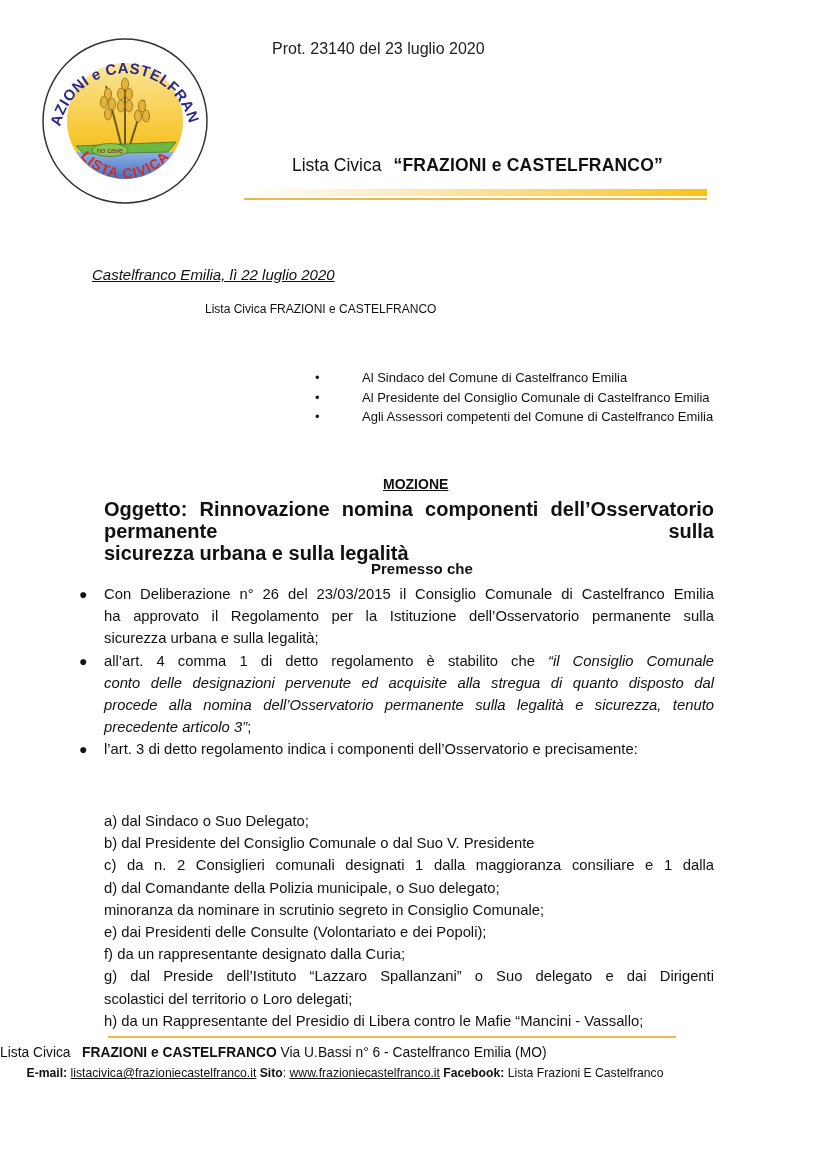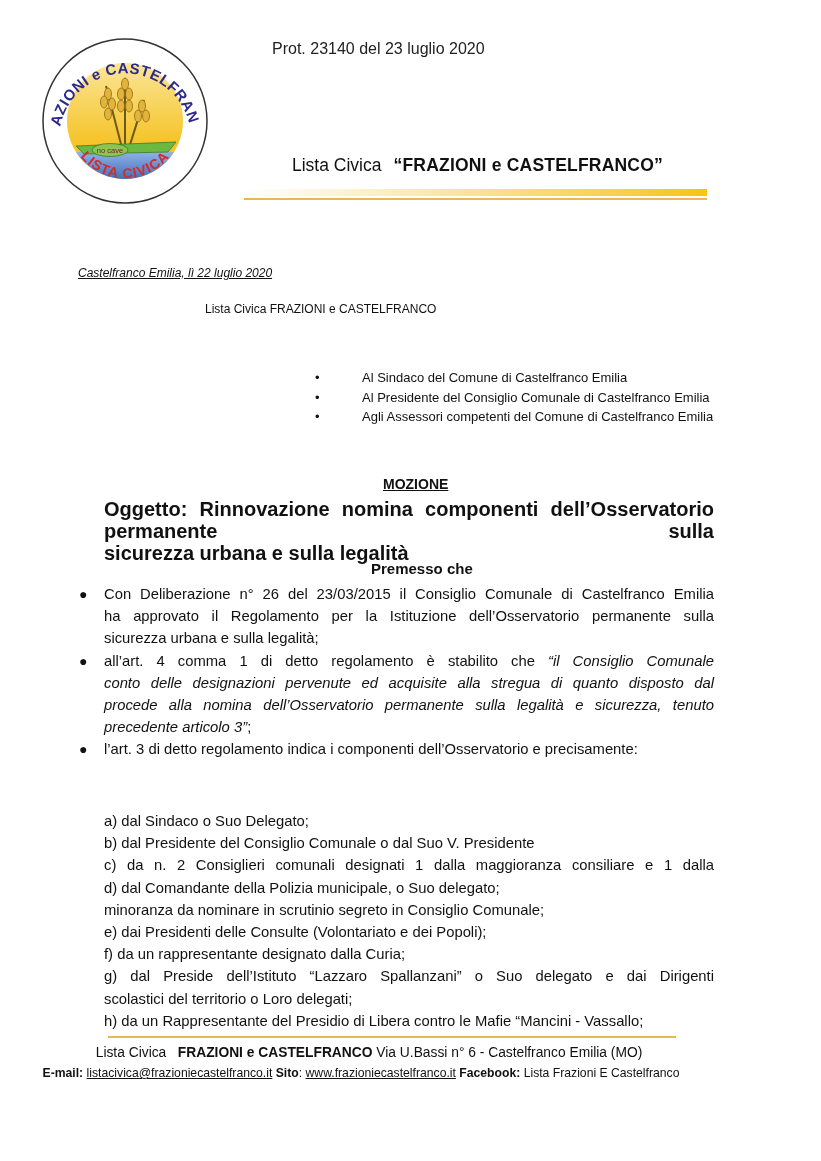--- a/index.html
+++ b/index.html
@@ -14,21 +14,21 @@
 
     .header-title { left: 292px; top: 155px; font-size: 17.5px; white-space: nowrap; color: #111; }
     .header-title .strong { font-weight: bold; margin-left: 12px; letter-spacing: 0.2px; }
 
     .hdr-grad { left: 244px; top: 189px; width: 463px; height: 7px;
                 background: linear-gradient(to right, rgba(255,255,255,0) 0%, #fbe7b0 40%, #f9cf52 80%, #f7c315 100%); }
     .hdr-line { left: 244px; top: 198px; width: 463px; height: 1.5px; background: #e9b950; }
 
     .doc { font-family: "Liberation Sans", sans-serif; }
 
-    .date { left: 78px; top: 266px; font-size: 12px; font-style: italic; text-decoration: underline; white-space: nowrap; }
+    .date { left: 92px; top: 266px; font-size: 15px; font-style: italic; text-decoration: underline; white-space: nowrap; }
     .org { left: 205px; top: 302px; font-size: 12px; font-weight: normal; white-space: nowrap; }
 
     .recip { left: 312px; top: 368px; font-size: 13px; line-height: 19.5px; }
     .recip .row { position: relative; padding-left: 50px; white-space: nowrap; }
     .recip .row .dot { position: absolute; left: 3px; top: 0; }
 
     .mozione { left: 383px; top: 476px; font-size: 14px; font-weight: bold; text-decoration: underline; }
 
     .oggetto { left: 104px; top: 498px; width: 610px; font-size: 20px; font-weight: bold;
                line-height: 22px; text-align: justify; text-align-last: left; }
@@ -39,23 +39,23 @@
     .bullets { left: 78px; top: 583px; width: 636px; font-size: 14.8px; line-height: 22.2px; }
     .bl { position: relative; padding-left: 26px; }
     .bl .dot { position: absolute; left: 1px; top: 0; font-size: 14px; }
     .jl { display: block; text-align: justify; text-align-last: justify; }
     .ll { display: block; }
     .it { font-style: italic; }
 
     .items { left: 104px; top: 810px; width: 610px; font-size: 14.8px; line-height: 22.2px; }
 
     .foot-line { left: 108px; top: 1036px; width: 568px; height: 1.5px; background: #e9b950; }
-    .foot1 { left: 0; width: 686px; top: 1045px; text-align: center; font-size: 13.8px; white-space: nowrap; padding-left: 26px; }
+    .foot1 { left: 0; width: 686px; top: 1045px; font-size: 13.8px; white-space: nowrap; }
     .foot1 b { font-weight: bold; }
-    .foot2 { left: 16px; width: 690px; top: 1066px; text-align: center; font-size: 12.2px; white-space: nowrap; }
+    .foot2 { left: 0; width: 690px; top: 1066px; text-align: center; font-size: 12.2px; white-space: nowrap; }
     .foot2 b { font-weight: bold; }
     .foot2 a { color: #111; text-decoration: underline; }
   </style>
 </head>
 <body>
 
 <div class="abs logo">
   <svg width="178" height="170" viewBox="0 0 178 170" xmlns="http://www.w3.org/2000/svg">
     <defs>
       <linearGradient id="sun" x1="0" y1="0" x2="0" y2="1">

